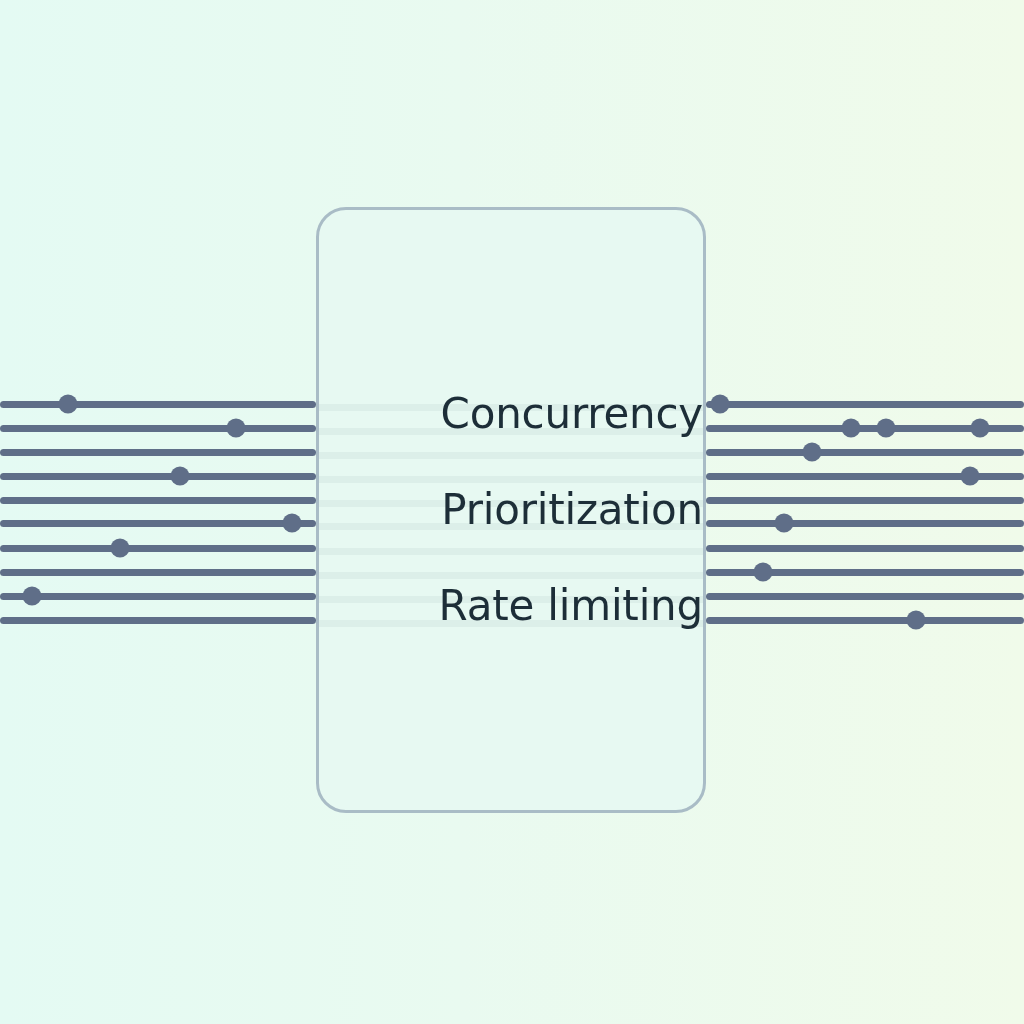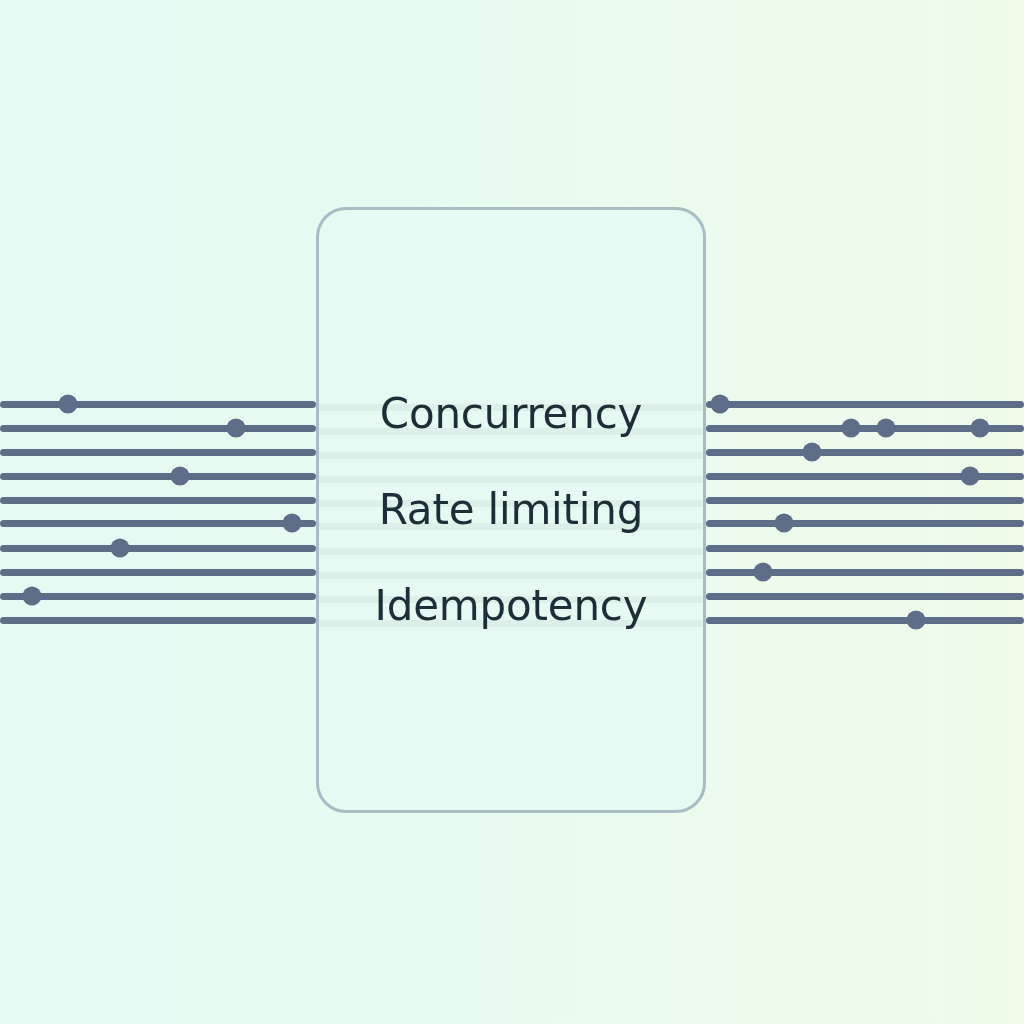--- a/index.html
+++ b/index.html
@@ -76,21 +76,21 @@
     display: flex;
     flex-direction: column;
     justify-content: center;
     align-items: center;
     z-index: 2;
   }
   .card-item {
     height: 96px;
     line-height: 96px;
     width: 100%;
-    text-align: center;
+    text-align: right;
     color: #1d2e38;
     font-size: 42px;
     font-weight: 400;
     letter-spacing: -0.2px;
     white-space: nowrap;
   }
 </style>
 </head>
 <body>
 
@@ -142,18 +142,18 @@
         <div class="ln" style="top: 265.5px;"></div>
         <div class="ln" style="top: 289.5px;"></div>
         <div class="ln" style="top: 312.5px;"></div>
         <div class="ln" style="top: 337.5px;"></div>
         <div class="ln" style="top: 361.5px;"></div>
         <div class="ln" style="top: 385.5px;"></div>
         <div class="ln" style="top: 409.5px;"></div>
       </div>
     <div class="card-list" id="card-list">
         <div class="card-item">Concurrency</div>
+        <div class="card-item">Prioritization</div>
         <div class="card-item">Rate limiting</div>
-        <div class="card-item">Idempotency</div>
       </div>
   </div>
 
 </div>
 
 </body></html>

